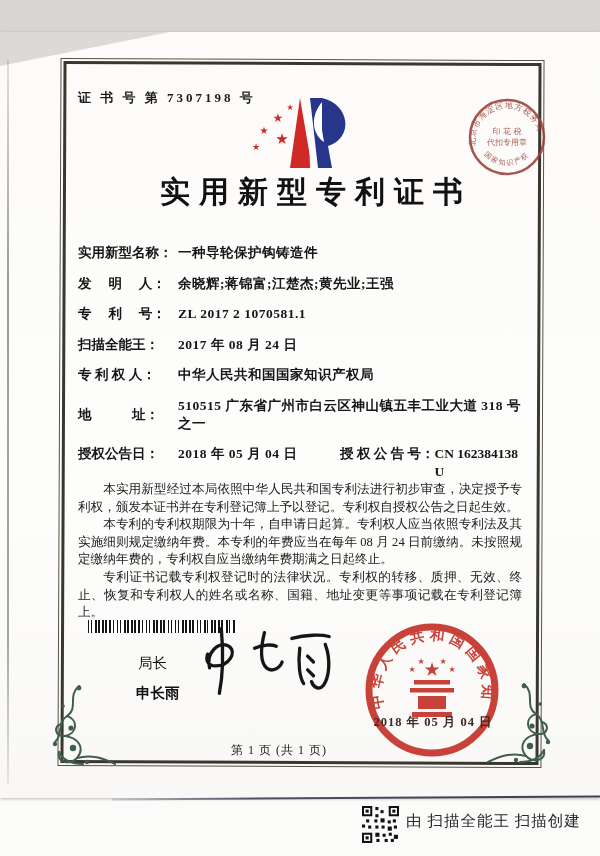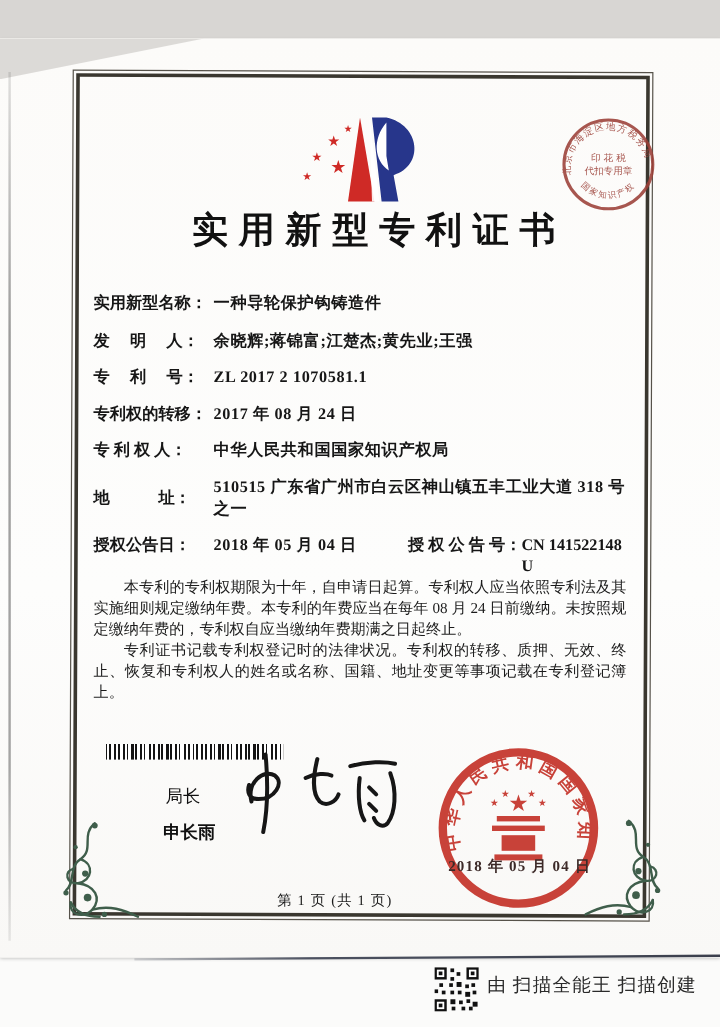--- a/index.html
+++ b/index.html
@@ -94,20 +94,21 @@
       <g fill="#3f5e4b">
         <circle cx="30" cy="4" r="2.4"></circle>
           <circle cx="6" cy="60" r="2.2"></circle>
         <circle cx="22" cy="44" r="2.6"></circle>
           <circle cx="24" cy="64" r="3.2"></circle>
         <circle cx="38" cy="78" r="2.2"></circle>
           <circle cx="14" cy="22" r="1.8"></circle>
       </g>
     </svg>
 
+    <div class="cert-number">证 书 号 第 7307198 号</div>
 
     <svg class="logo" viewBox="0 0 124 80">
       <path d="M72,4 L84,4 C112,10 116,44 90,52 L94,74 L80,74 Z" fill="#27368b"></path>
       <path d="M84,8 C72,22 74,40 86,48 L84,36 Z" fill="#fff"></path>
       <polygon points="62,4 74,74 52,74" fill="#cf2a26"></polygon>
       <polygon points="70,4 78,74 72,74" fill="#fff" opacity=".9"></polygon>
       <g fill="#cf2a26" font-family="DejaVu Sans,sans-serif">
         <text x="40" y="28" font-size="12" text-anchor="middle">★</text>
         <text x="26" y="40" font-size="10" text-anchor="middle">★</text>
         <text x="18" y="56" font-size="9" text-anchor="middle">★</text>
@@ -141,44 +142,45 @@
       </div>
       <div class="frow">
         <span class="flabel">发　 明　 人：</span>
         <span class="fvalue">余晓辉;蒋锦富;江楚杰;黄先业;王强</span>
       </div>
       <div class="frow">
         <span class="flabel">专　 利　 号：</span>
         <span class="fvalue">ZL 2017 2 1070581.1</span>
       </div>
       <div class="frow">
-        <span class="flabel">专利权的转移：</span>
+        <span class="flabel">扫描全能王：</span>
         <span class="fvalue">2017 年 08 月 24 日</span>
       </div>
       <div class="frow">
         <span class="flabel">专 利 权 人：</span>
         <span class="fvalue">中华人民共和国国家知识产权局</span>
       </div>
       <div class="frow">
         <span class="flabel">地　　　址：</span>
         <span class="fvalue addr">510515 广东省广州市白云区神山镇五丰工业大道 318 号之一</span>
       </div>
       <div class="grant-row">
         <span class="grant-left">
           <span class="flabel">授权公告日：</span>
           <span class="fvalue">2018 年 05 月 04 日</span>
         </span>
         <span class="grant-right">
           <span style="white-space:pre;">授 权 公 告 号：</span>
-          <span>CN 141522148 U</span>
+          <span>CN 162384138 U</span>
         </span>
       </div>
     </div>
 
     <div class="paras">
+      <p>本实用新型经过本局依照中华人民共和国专利法进行初步审查，决定授予专利权，颁发本证书并在专利登记簿上予以登记。专利权自授权公告之日起生效。</p>
       <p>本专利的专利权期限为十年，自申请日起算。专利权人应当依照专利法及其实施细则规定缴纳年费。本专利的年费应当在每年 08 月 24 日前缴纳。未按照规定缴纳年费的，专利权自应当缴纳年费期满之日起终止。</p>
       <p>专利证书记载专利权登记时的法律状况。专利权的转移、质押、无效、终止、恢复和专利权人的姓名或名称、国籍、地址变更等事项记载在专利登记簿上。</p>
     </div>
 
     <div class="barcode"></div>
 
     <div class="signer-title">局长</div>
     <div class="signer-name">申长雨</div>
 
     <svg class="signature" viewBox="0 0 155 80">

